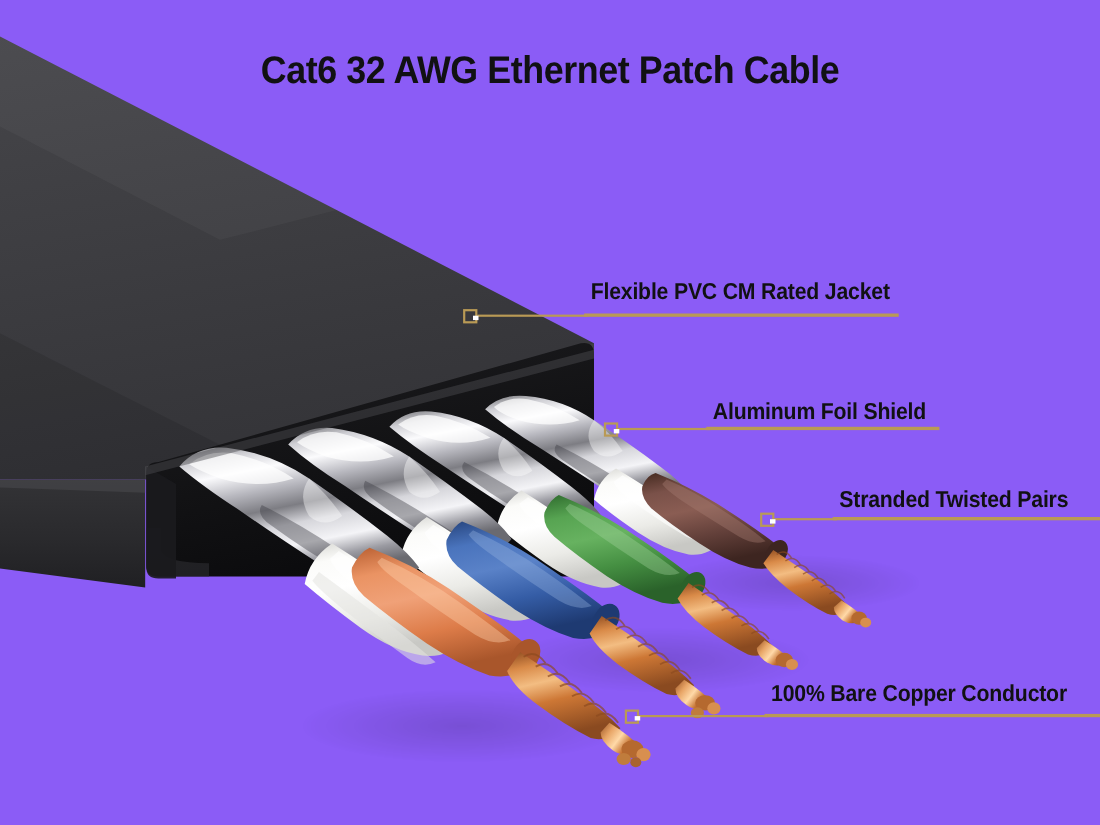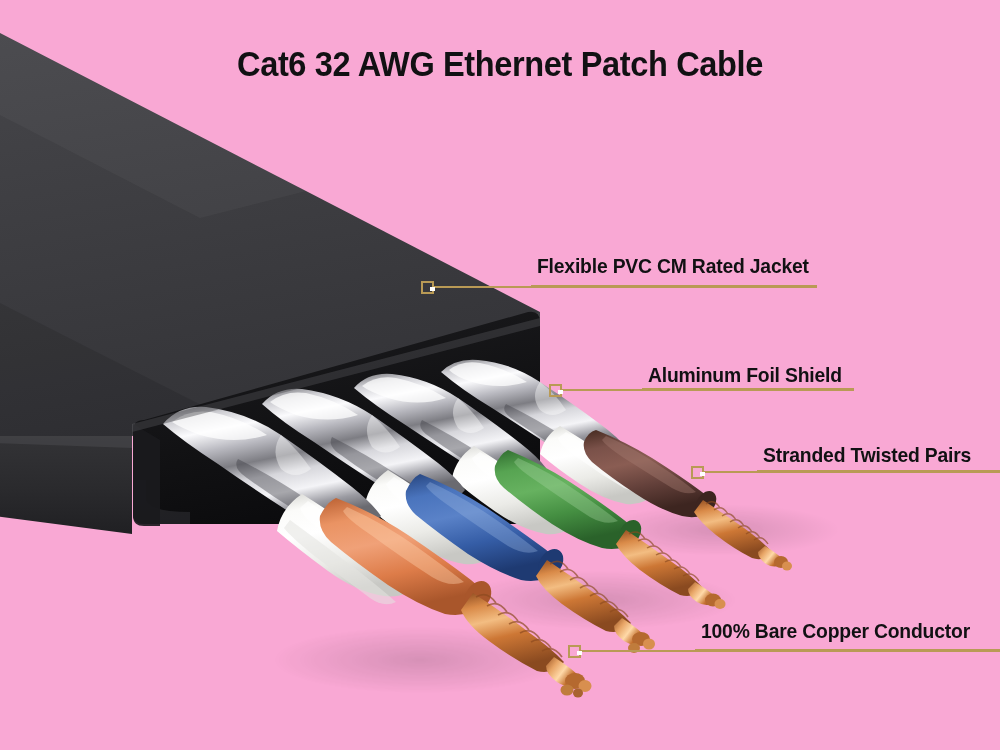--- a/index.html
+++ b/index.html
@@ -2,21 +2,21 @@
 <html><head>
 <meta charset="utf-8">
 <title>Cat6 32 AWG Ethernet Patch Cable</title>
 <style>
   html,body{margin:0;padding:0;}
   body{
     width:1000px;height:750px;overflow:hidden;background:#ffffff;
     font-family:"Liberation Sans","DejaVu Sans",sans-serif;
     -webkit-font-smoothing:antialiased;
   }
-  #stage{position:relative;width:1000px;height:750px;background:#f9a8d4;overflow:hidden;}
+  #stage{position:relative;width:1000px;height:750px;background:#8b5cf6;overflow:hidden;}
 
   
   #title{
     position:absolute;left:0;top:44px;width:1000px;text-align:center;
     font-family:"Liberation Sans Narrow","Liberation Sans","DejaVu Sans Condensed",sans-serif;
     font-weight:bold;font-size:35px;line-height:40px;color:#111113;
     letter-spacing:-0.4px;
     transform:scaleX(0.93);transform-origin:50% 50%;
     white-space:nowrap;z-index:60;
   }

